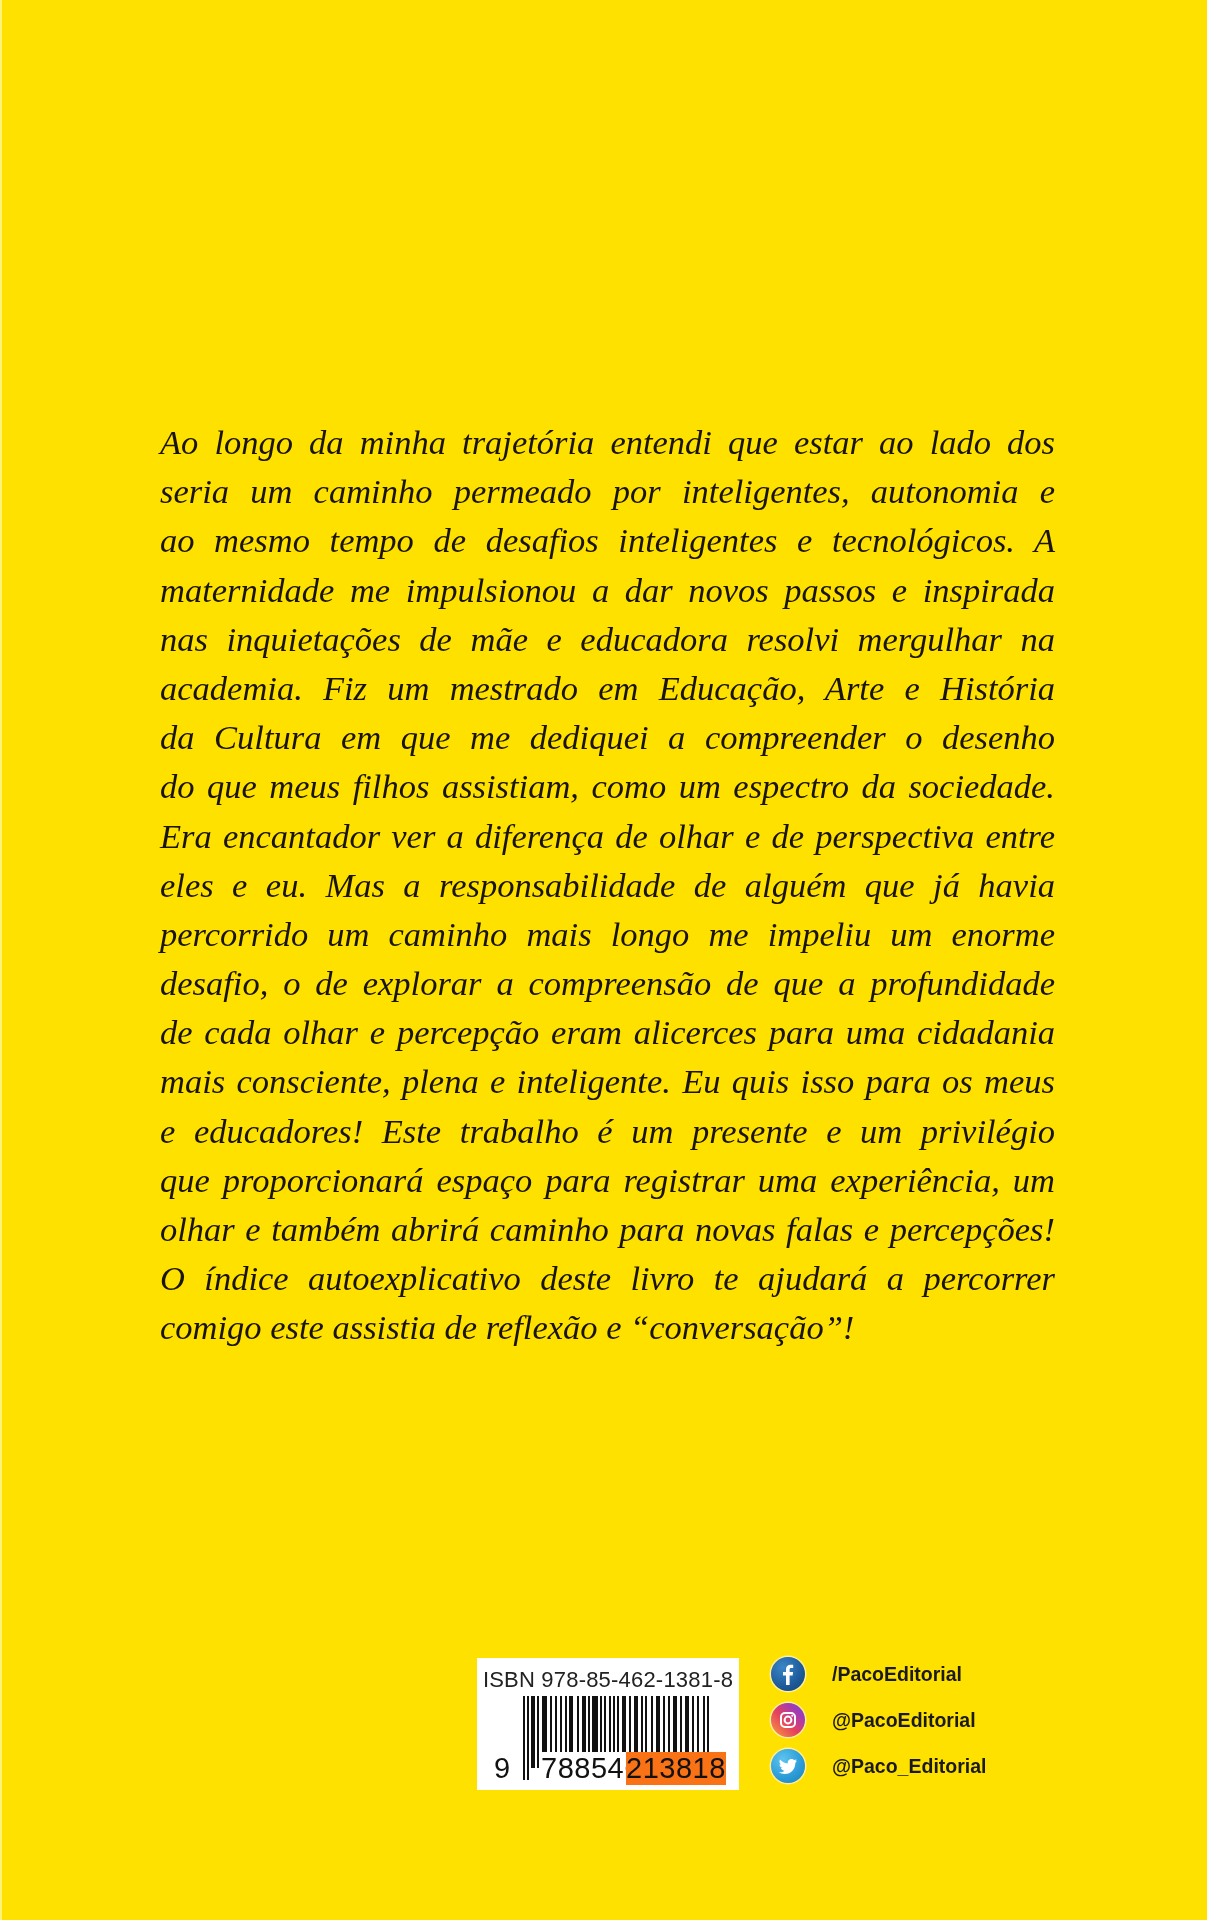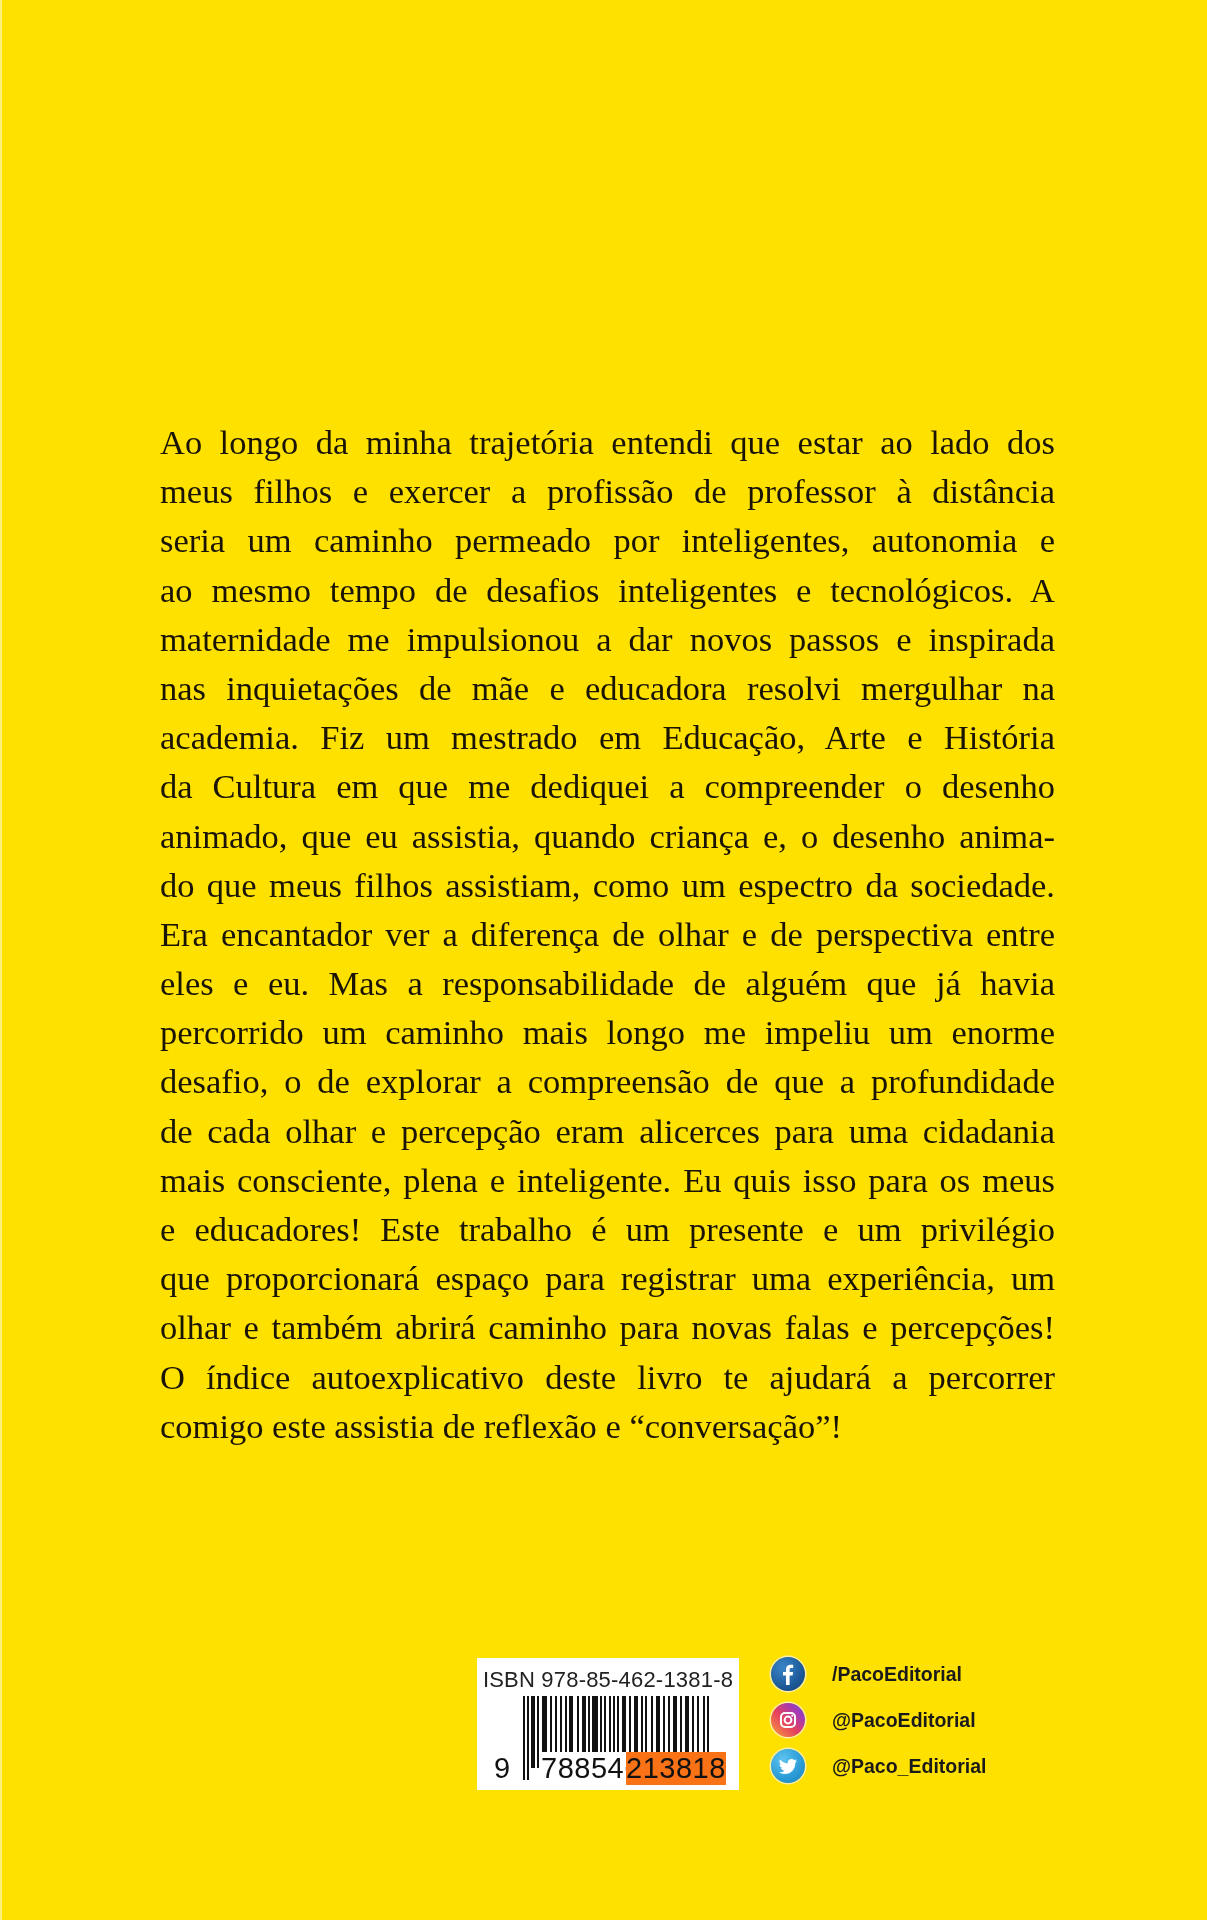--- a/index.html
+++ b/index.html
@@ -39,20 +39,21 @@
     }
     .blurb .line.last {
       text-align-last: left;
     }
     .blurb .line span.inner {
       display: inline-block;
       width: 100%;
       text-align: justify;
       text-align-last: justify;
       white-space: normal;
+      font-style: italic;
     }
     .blurb .line.last span.inner {
       text-align-last: left;
     }
 
     .isbn-box {
       position: absolute;
       left: 477px;
       top: 1658px;
       width: 262px;
@@ -140,28 +141,26 @@
       width: 34px; height: 34px;
     }
   </style>
 </head>
 <body>
 
 <div class="left-edge"></div>
 
 <div class="blurb">
   <span class="line"><span class="inner">Ao longo da minha trajetória entendi que estar ao lado dos</span></span>
-  <span class="line"><span class="inner">meus filhos e exercer a profissão de professor à distância</span></span>
   <span class="line"><span class="inner">seria um caminho permeado por inteligentes, autonomia e</span></span>
   <span class="line"><span class="inner">ao mesmo tempo de desafios inteligentes e tecnológicos. A</span></span>
   <span class="line"><span class="inner">maternidade me impulsionou a dar novos passos e inspirada</span></span>
   <span class="line"><span class="inner">nas inquietações de mãe e educadora resolvi mergulhar na</span></span>
   <span class="line"><span class="inner">academia. Fiz um mestrado em Educação, Arte e História</span></span>
   <span class="line"><span class="inner">da Cultura em que me dediquei a compreender o desenho</span></span>
-  <span class="line"><span class="inner">animado, que eu assistia, quando criança e, o desenho anima-</span></span>
   <span class="line"><span class="inner">do que meus filhos assistiam, como um espectro da sociedade.</span></span>
   <span class="line"><span class="inner">Era encantador ver a diferença de olhar e de perspectiva entre</span></span>
   <span class="line"><span class="inner">eles e eu. Mas a responsabilidade de alguém que já havia</span></span>
   <span class="line"><span class="inner">percorrido um caminho mais longo me impeliu um enorme</span></span>
   <span class="line"><span class="inner">desafio, o de explorar a compreensão de que a profundidade</span></span>
   <span class="line"><span class="inner">de cada olhar e percepção eram alicerces para uma cidadania</span></span>
   <span class="line"><span class="inner">mais consciente, plena e inteligente. Eu quis isso para os meus</span></span>
   <span class="line"><span class="inner">e educadores! Este trabalho é um presente e um privilégio</span></span>
   <span class="line"><span class="inner">que proporcionará espaço para registrar uma experiência, um</span></span>
   <span class="line"><span class="inner">olhar e também abrirá caminho para novas falas e percepções!</span></span>

